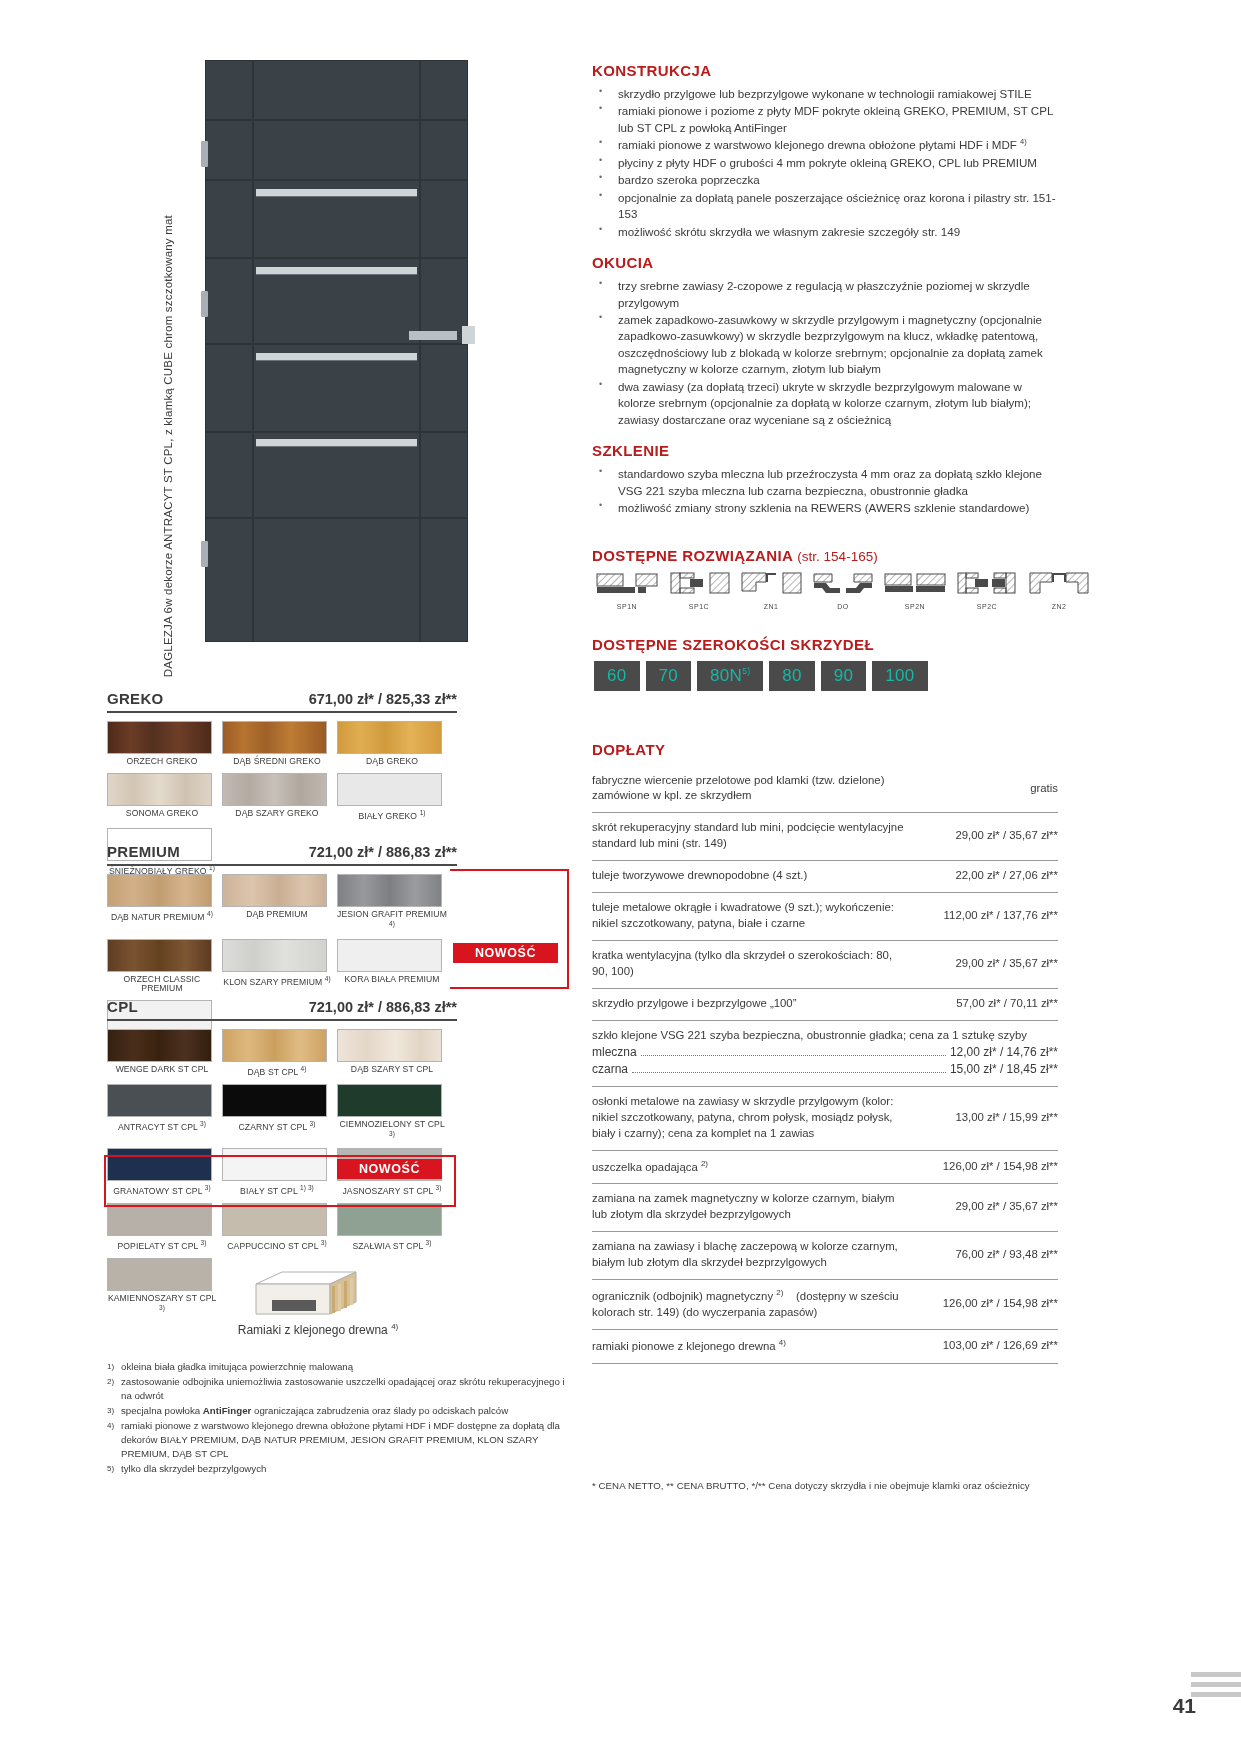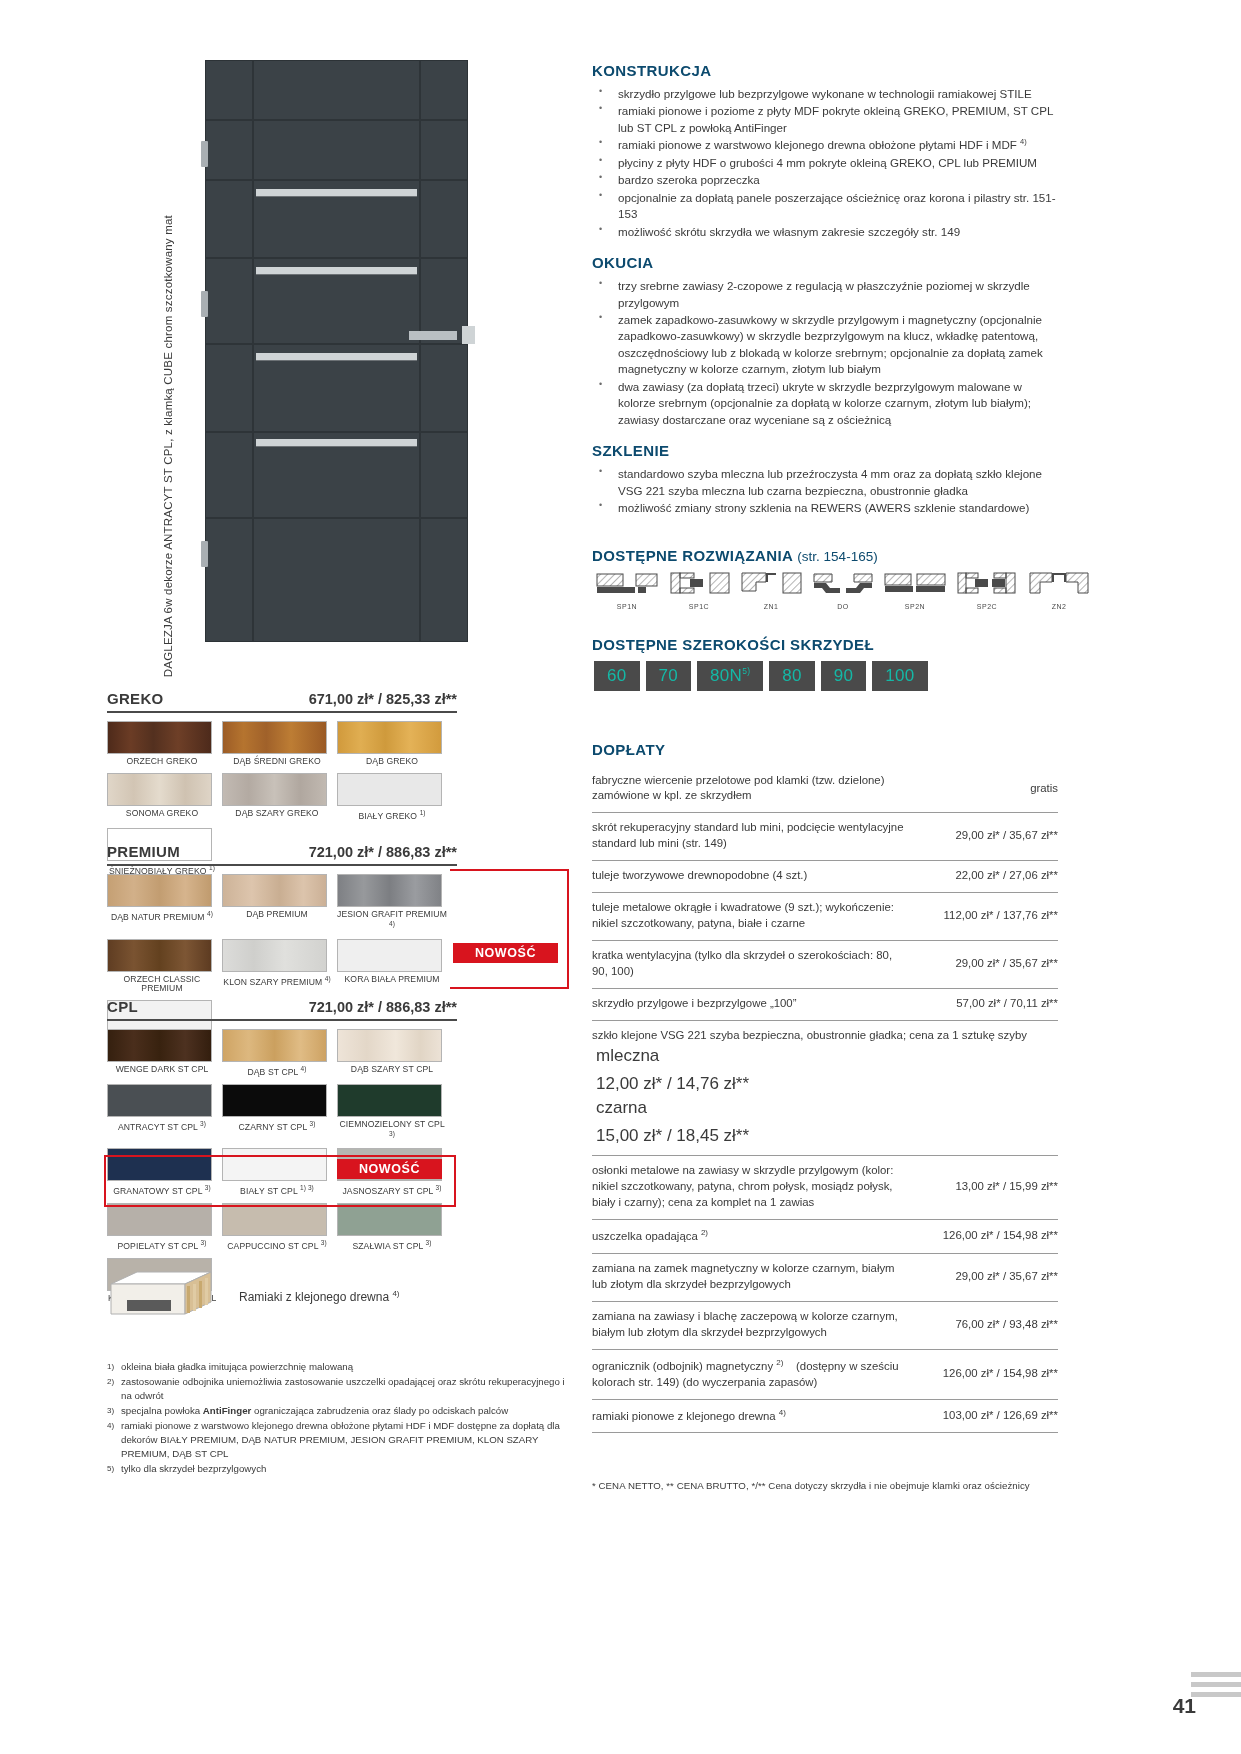--- a/index.html
+++ b/index.html
@@ -66,21 +66,21 @@
   .footnotes { position:absolute; left:107px; width:470px; font-size:9.7px; line-height:1.45; color:#3a3a3a; }
   .fn { display:flex; margin-bottom:1px; }
   .fn-mark { width:14px; flex:0 0 14px; font-size:8px; padding-top:1px; }
   .fn-body { flex:1; }
   .fn-body b { font-weight:bold; }
 
   
   .right-col { position:absolute; left:592px; top:0; width:470px; }
   .sec-h {
     font-size:15px; font-weight:bold; letter-spacing:.4px;
-    color:#0c4a6e; margin:0 0 7px 0;
+    color:#b91c1c; margin:0 0 7px 0;
   }
   .sec-h .sub { font-weight:normal; font-size:13.5px; letter-spacing:0; }
   ul.bullets { list-style:none; margin:0 0 14px 0; padding:0; }
   ul.bullets li {
     position:relative; padding-left:26px; font-size:11.6px;
     line-height:1.42; margin-bottom:1px; color:#3a3a3a;
   }
   ul.bullets li::before {
     content:"\2022"; position:absolute; left:7px; top:-1px;
     font-size:9px; color:#6b6b6b;
@@ -105,21 +105,21 @@
   table.doplaty { width:466px; border-collapse:collapse; margin-top:8px; }
   table.doplaty td {
     font-size:11.4px; line-height:1.4; padding:7px 0 8px 0;
     vertical-align:middle; color:#3a3a3a;
     border-bottom:1px solid #9a9a9a;
   }
   table.doplaty tr:first-child td { border-top:none; }
   table.doplaty td.desc { width:330px; padding-right:14px; }
   table.doplaty td.price { text-align:right; white-space:nowrap; font-size:11.4px; }
   table.doplaty td sup { font-size:8px; }
-  .leader { font-size:17px;flex-direction:column; }
+  .leader { font-size:12px; }
 
   
   .footer-note {
     position:absolute; left:592px; top:1480px; width:470px;
     font-size:9.7px; color:#3a3a3a; letter-spacing:.05px;
   }
   .pagenum {
     position:absolute; right:45px; bottom:36px;
     font-size:21px; font-weight:bold; color:#3a3a3a;
   }
@@ -296,21 +296,21 @@
           </div>
         <div class="sw">
             <div class="sw-chip" style="background:#b8b2a9;"></div>
             <div class="sw-label"><span>KAMIENNOSZARY ST CPL</span> <sup>3)</sup></div>
           </div>
       </div>
       <div class="nowosc-badge" style="position:absolute; left:230px; top:161px;">NOWOŚĆ</div>
       <div class="nowosc-frame" style="left:-3px; top:157px; width:352px; height:52px;"></div>
     </div>
 
-    <div class="frame-row" style="top:1270px;">
+    <div class="frame-row" style="top:1270px;flex-direction:column;">
       <div class="frame-pic">
         <svg width="110" height="52" viewBox="0 0 110 52">
           <polygon points="4,14 78,14 104,2 30,2" fill="#ffffff" stroke="#b0b0b0" stroke-width="1"></polygon>
           <polygon points="4,14 78,14 78,44 4,44" fill="#f2efe9" stroke="#b0b0b0" stroke-width="1"></polygon>
           <polygon points="78,14 104,2 104,32 78,44" fill="#d8bf95" stroke="#b0b0b0" stroke-width="1"></polygon>
           <rect x="80" y="16" width="3" height="27" fill="#c8a96f"></rect>
           <rect x="86" y="14" width="3" height="27" fill="#e0cba4"></rect>
           <rect x="92" y="11" width="3" height="27" fill="#c8a96f"></rect>
           <rect x="98" y="8" width="3" height="27" fill="#e0cba4"></rect>
           <rect x="20" y="30" width="44" height="11" fill="#5a5a5a"></rect>

